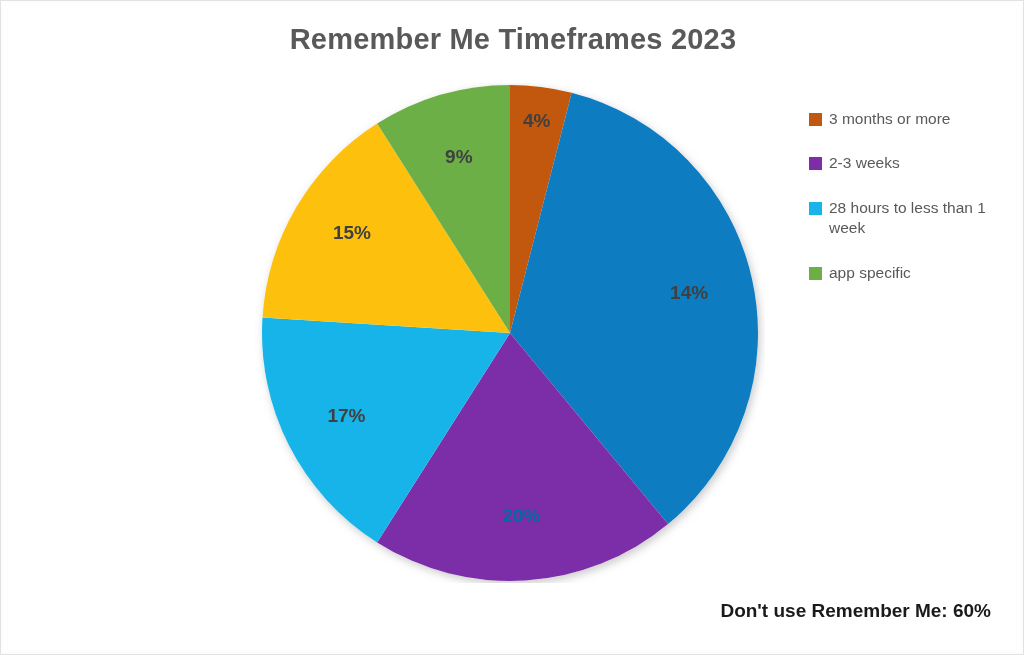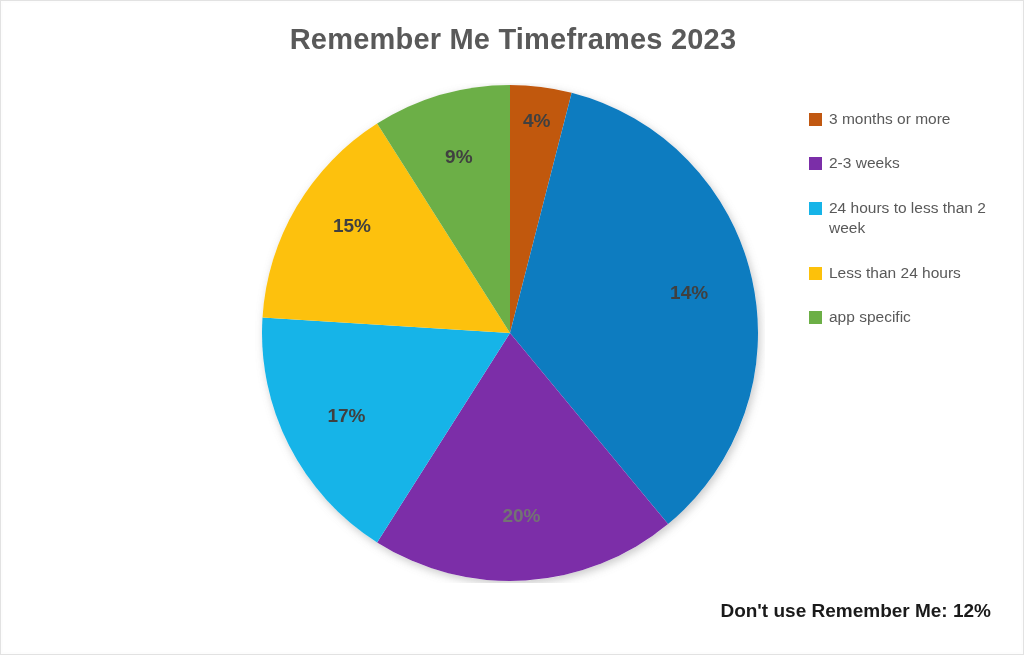--- a/index.html
+++ b/index.html
@@ -54,21 +54,21 @@
 
   .slice-label {
     position: absolute;
     font-size: 19px;
     font-weight: bold;
     color: #404040;
     transform: translate(-50%, -50%);
     white-space: nowrap;
     pointer-events: none;
   }
-  .slice-label.light { color: #737373; }
+  .slice-label.light { color: #0369a1; }
 
   #legend {
     position: absolute;
     left: 808px;
     top: 108px;
     width: 206px;
   }
   .legend-item {
     display: flex;
     align-items: flex-start;
@@ -121,43 +121,39 @@
             <path d="M 255 250 L 7.49 234.43 A 248 248 0 0 1 122.11 40.61 Z" fill="#fdc10a"></path>
             <path d="M 255 250 L 122.11 40.61 A 248 248 0 0 1 255.00 2.00 Z" fill="#6caf46"></path>
           </g>
       </g>
     </svg>
     <div id="slice-labels">
         <div class="slice-label" style="left: 281.7px; top: 38.4px;">4%</div>
         <div class="slice-label" style="left: 434.1px; top: 210px;">14%</div>
         <div class="slice-label light" style="left: 266.5px; top: 433.2px;">20%</div>
         <div class="slice-label" style="left: 91.5px; top: 333.3px;">17%</div>
-        <div class="slice-label" style="left: 97px; top: 143px;">15%</div>
+        <div class="slice-label" style="left: 97px; top: 150px;">15%</div>
         <div class="slice-label" style="left: 203.8px; top: 73.8px;">9%</div>
       </div>
   </div>
 
   <div id="legend">
       <div class="legend-item">
         <span class="legend-swatch" style="background: rgb(193, 88, 17);"></span>
         <span class="legend-label">3 months or more</span>
       </div>
       <div class="legend-item">
         <span class="legend-swatch" style="background: rgb(123, 46, 168);"></span>
         <span class="legend-label">2-3 weeks</span>
       </div>
       <div class="legend-item">
         <span class="legend-swatch" style="background: rgb(22, 180, 232);"></span>
-        <span class="legend-label">24 hours to less than 2 week</span>
-      </div>
-      <div class="legend-item">
-        <span class="legend-swatch" style="background: rgb(253, 193, 10);"></span>
-        <span class="legend-label">Less than 24 hours</span>
+        <span class="legend-label">28 hours to less than 1 week</span>
       </div>
       <div class="legend-item">
         <span class="legend-swatch" style="background: rgb(108, 175, 70);"></span>
         <span class="legend-label">app specific</span>
       </div>
     </div>
 
-  <div id="footer-note">Don't use Remember Me: 12%</div>
+  <div id="footer-note">Don't use Remember Me: 60%</div>
 
 </div>
 
 </body></html>

